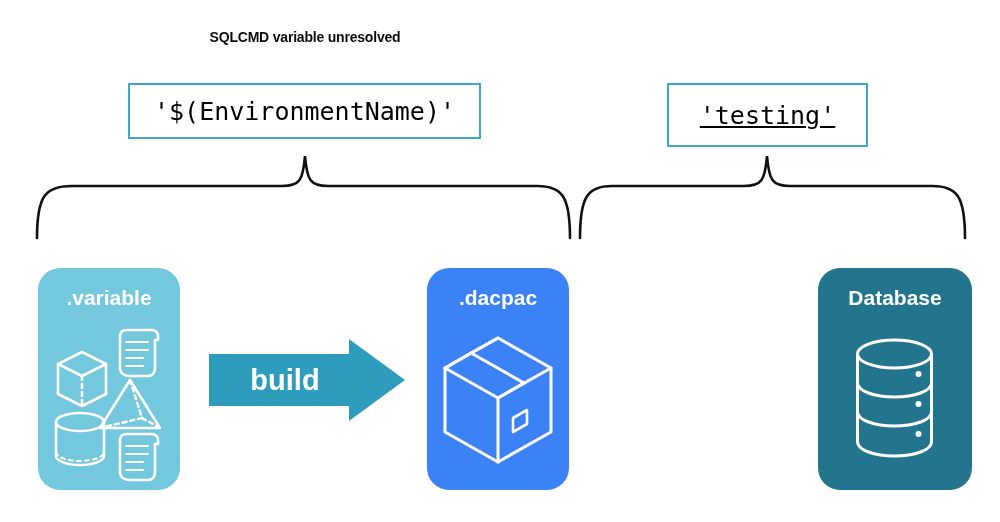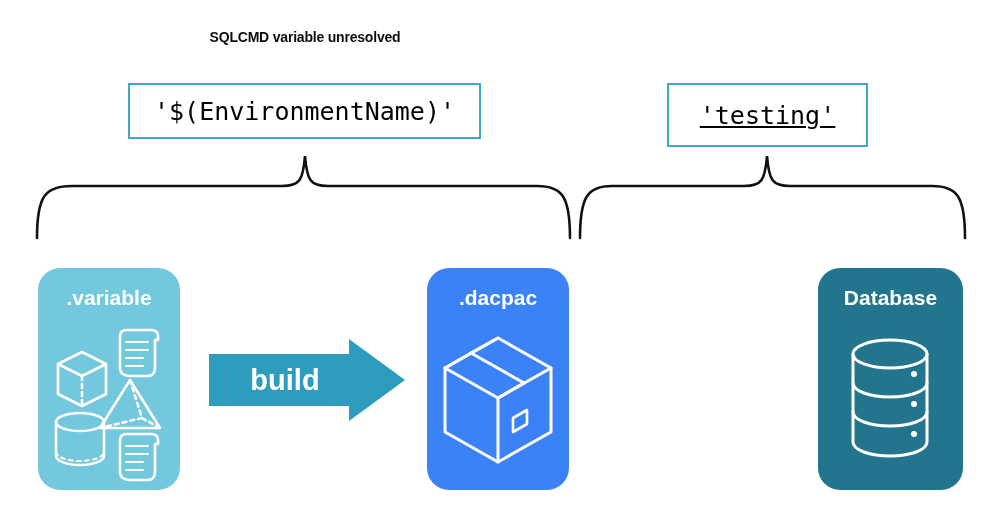--- a/index.html
+++ b/index.html
@@ -101,21 +101,21 @@
   }
   .artifact-art {
     position: absolute;
     left: 0;
     top: 52px;
     width: 100%;
     height: 170px;
   }
   #box-sqlproj { left: 38px; }
   #box-dacpac  { left: 427px; }
-  #box-database{ left: 818px; width: 145px; }
+  #box-database{ left: 818px; width: 145px; padding-left: 9px; }
 
   
   .arrow {
     position: absolute;
     top: 339px;
     width: 196px;
     height: 82px;
   }
   #arrow-build  { left: 209px; }
   #arrow-deploy { left: 599px; }

